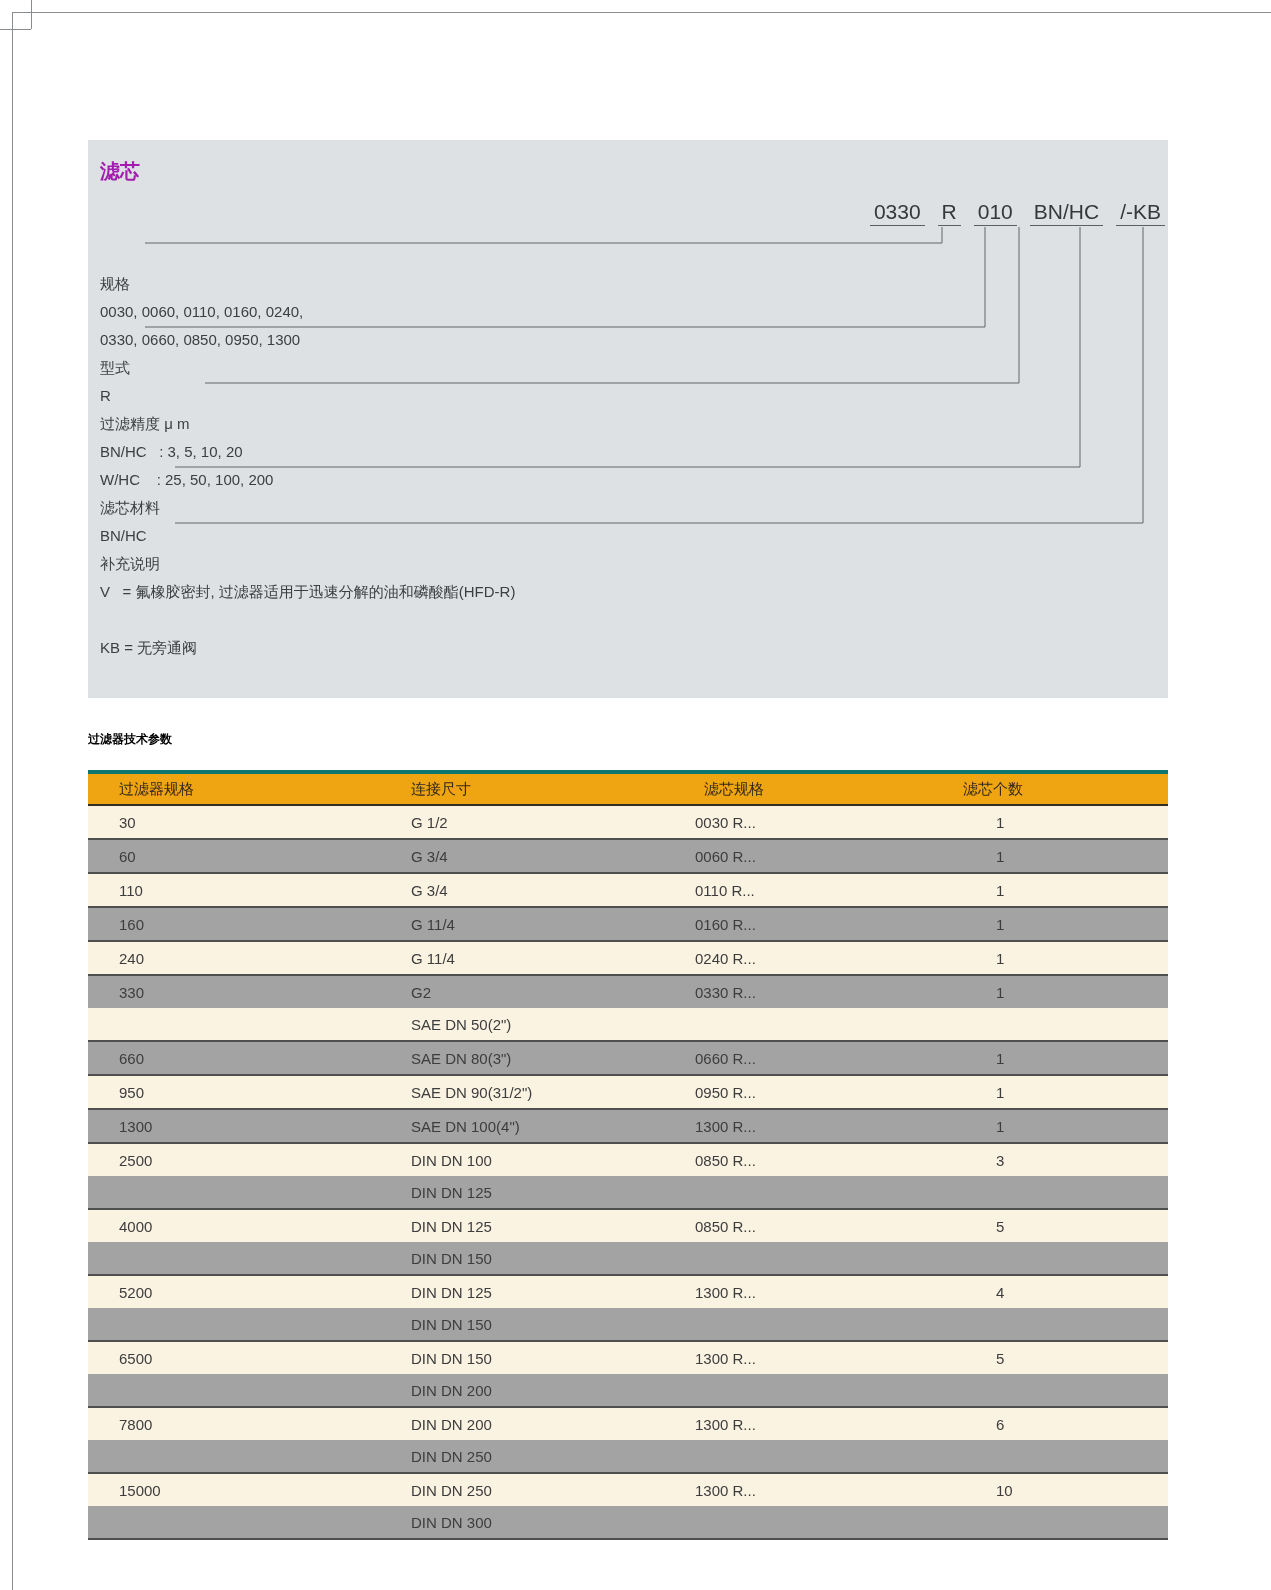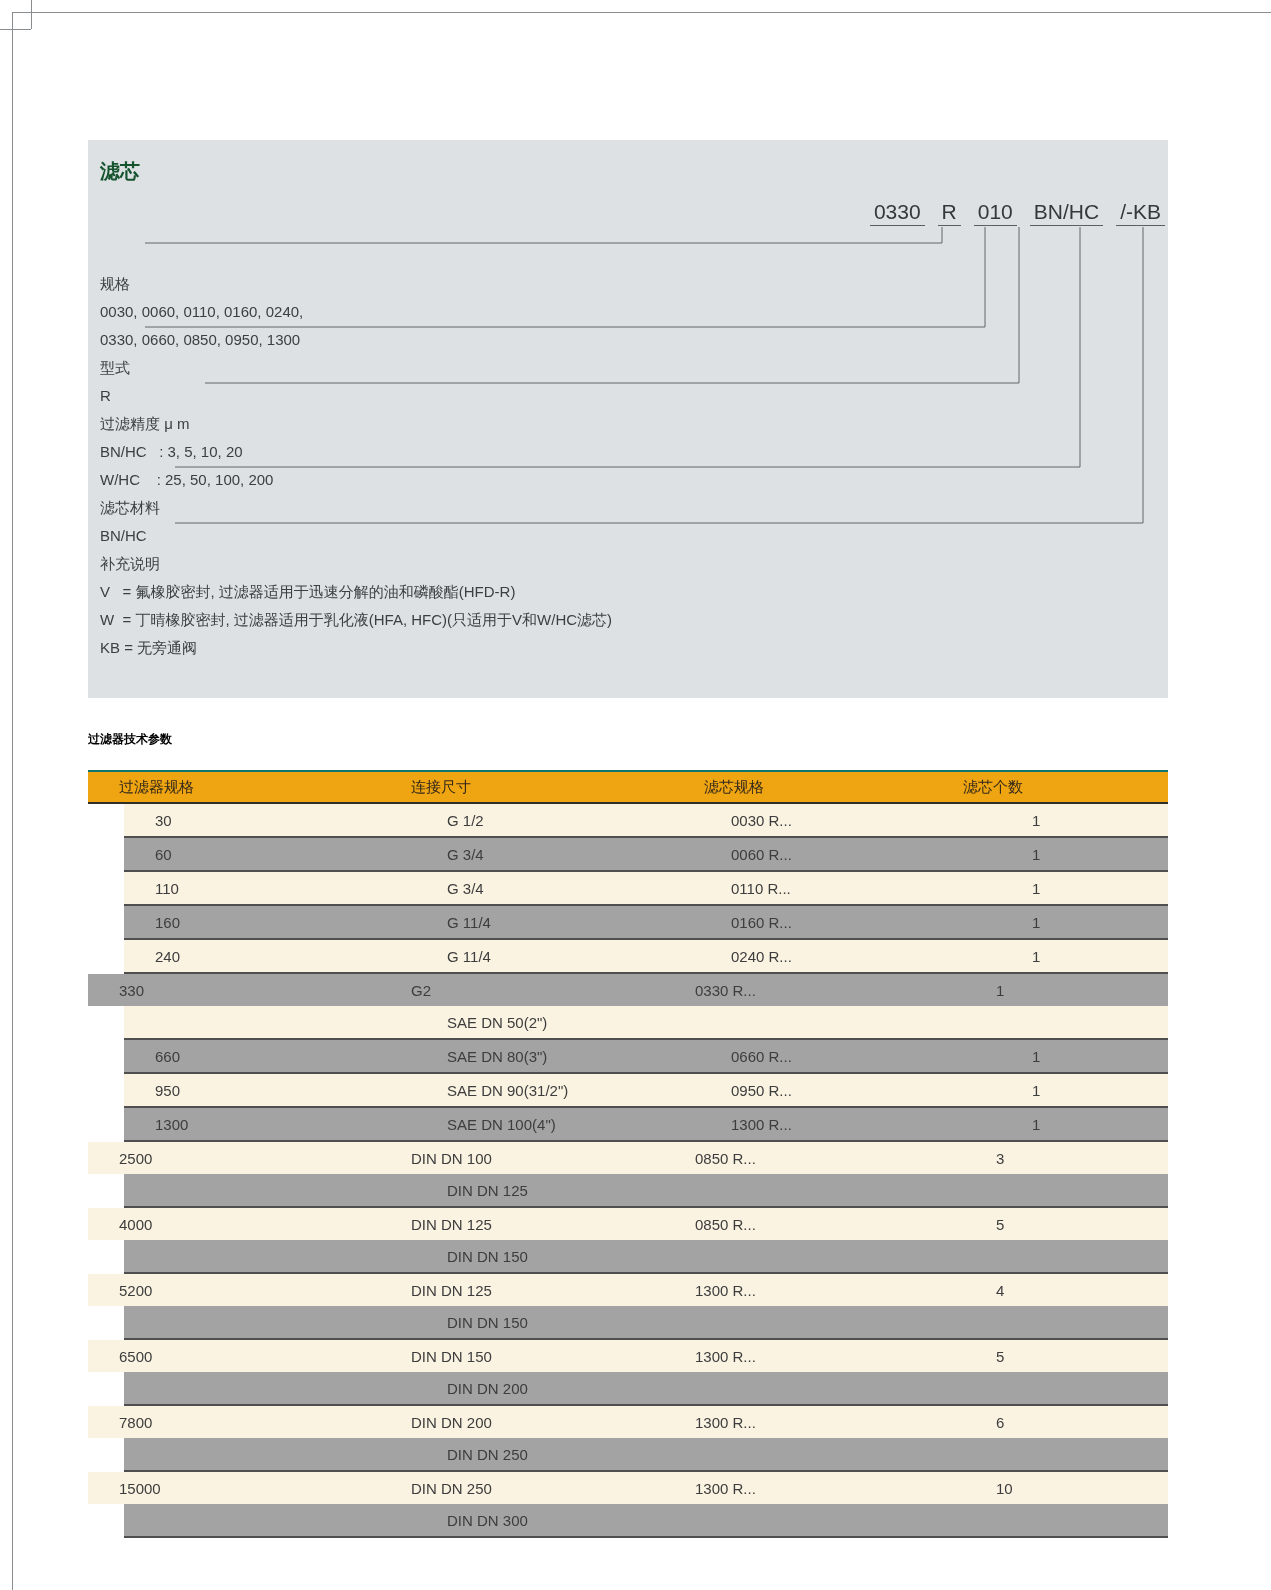--- a/index.html
+++ b/index.html
@@ -2,36 +2,36 @@
 <html><head>
 <meta charset="utf-8">
 <style>
   html,body{margin:0;padding:0;background:#ffffff;}
   .page{position:relative;width:1271px;height:1590px;background:#ffffff;overflow:hidden;
         font-family:"Liberation Sans",sans-serif;color:#3b3f42;}
   .cropline{position:absolute;background:#8a8d8f;}
 
   
   .model-box{position:absolute;left:88px;top:140px;width:1080px;height:558px;background:#dee1e3;}
-  .model-box .box-title{position:absolute;left:12px;top:18px;font-size:20px;font-weight:bold;color:#14532d;}
+  .model-box .box-title{position:absolute;left:12px;top:18px;font-size:20px;font-weight:bold;color:#a21caf;}
   .model-code{position:absolute;top:60px;right:3px;display:flex;gap:13px;font-size:21px;color:#34383b;}
   .model-code .seg{border-bottom:1px solid #5a5f63;padding:0 4px 1px 4px;line-height:24px;}
   .gline{position:absolute;left:12px;height:22px;line-height:22px;font-size:15px;white-space:pre;color:#3b3f42;margin-top:41px;}
   .gsvg{position:absolute;left:0;top:0;}
 
   
   .table-title{position:absolute;left:88px;top:731px;font-size:12px;font-weight:bold;color:#000000;}
   .tech-table{position:absolute;left:88px;top:770px;width:1080px;}
   .trow{display:grid;grid-template-columns:322px 284px 269px 205px;height:32px;align-items:center;
         font-size:15px;color:#3d3d3d;}
-  .trow.header{background:#efa412;border-top:2px solid #0f766e;border-bottom:2px solid #2f2f28;
+  .trow.header{background:#efa412;border-top:4px solid #0f766e;border-bottom:2px solid #2f2f28;
         color:#33291a;height:30px;}
   .trow.cream{background:#faf3e2;}
   .trow.white{background:#a3a3a3;}
-  .trow.divider{border-bottom:2px solid #4f4f4f;margin-left:36px;}
+  .trow.divider{border-bottom:2px solid #4f4f4f;}
   .cell{overflow:hidden;white-space:nowrap;}
   .c1{padding-left:31px;}
   .c2{padding-left:1px;}
   .c3{padding-left:1px;}
   .c4{padding-left:33px;}
   .header .c3{padding-left:10px;}
   .header .c4{padding-left:0;}
 </style>
 </head>
 <body>
@@ -67,21 +67,20 @@
     <div class="gline" style="top:148px">0330, 0660, 0850, 0950, 1300</div>
     <div class="gline" style="top:176px">型式</div>
     <div class="gline" style="top:204px">R</div>
     <div class="gline" style="top:232px">过滤精度 μ m</div>
     <div class="gline" style="top:260px">BN/HC   : 3, 5, 10, 20</div>
     <div class="gline" style="top:288px">W/HC    : 25, 50, 100, 200</div>
     <div class="gline" style="top:316px">滤芯材料</div>
     <div class="gline" style="top:344px">BN/HC</div>
     <div class="gline" style="top:372px">补充说明</div>
     <div class="gline" style="top:400px">V   = 氟橡胶密封, 过滤器适用于迅速分解的油和磷酸酯(HFD-R)</div>
-    <div class="gline" style="top:428px">W  = 丁晴橡胶密封, 过滤器适用于乳化液(HFA, HFC)(只适用于V和W/HC滤芯)</div>
     <div class="gline" style="top:456px">KB = 无旁通阀</div>
   </div>
 
   <div class="table-title">过滤器技术参数</div>
 
   <div class="tech-table">
     <div class="trow header">
       <div class="cell c1">过滤器规格</div>
       <div class="cell c2">连接尺寸</div>
       <div class="cell c3">滤芯规格</div>

